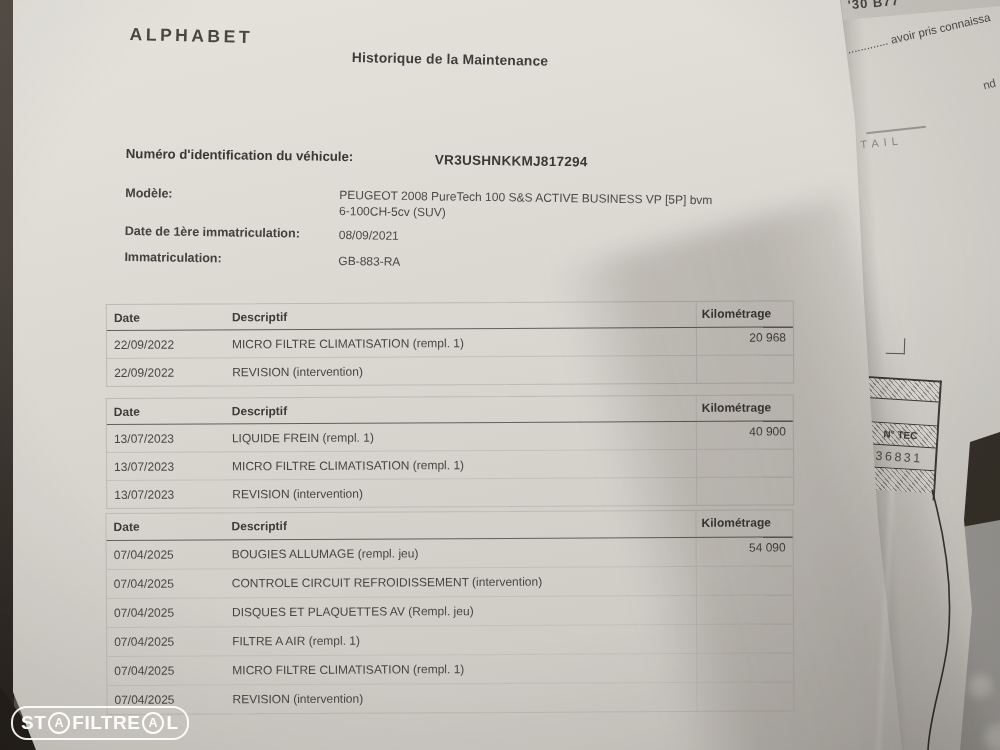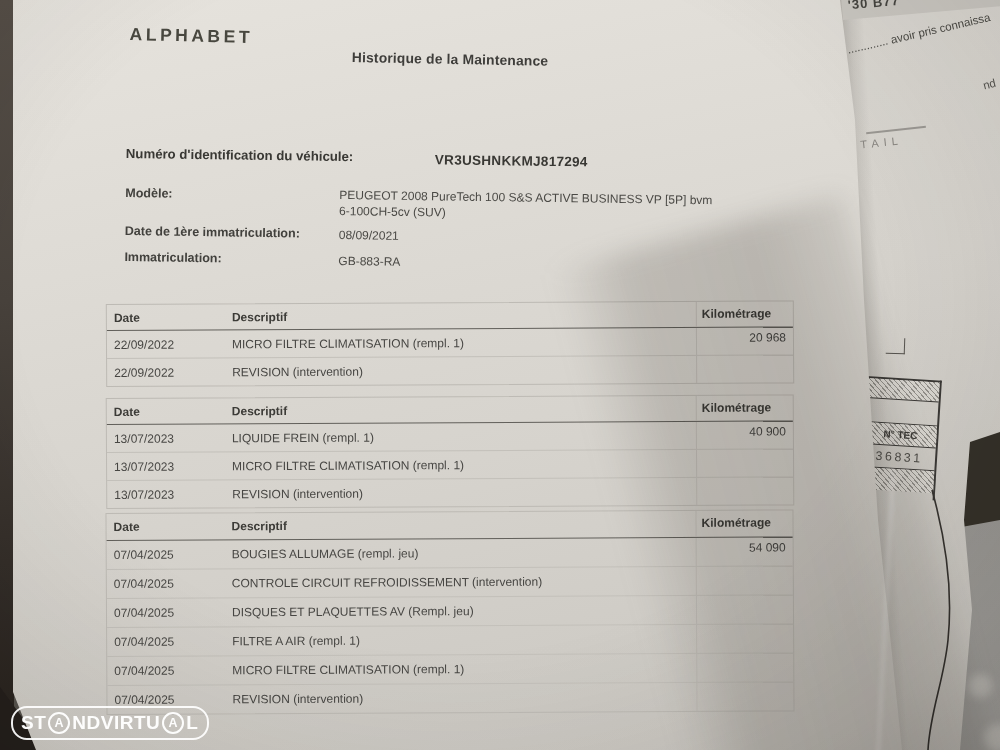--- a/index.html
+++ b/index.html
@@ -244,16 +244,16 @@
     <span class="c-km"></span>
   </div>
 </div>
 
 <div class="abs shadow-band"></div>
 <div class="abs vignette"></div>
 
 <div class="abs watermark">
   <span>ST</span>
   <span class="circle-a">A</span>
-  <span>NDVIRTU</span>
+  <span>FILTRE</span>
   <span class="circle-a">A</span>
   <span>L</span>
 </div>
 
 </body></html>

